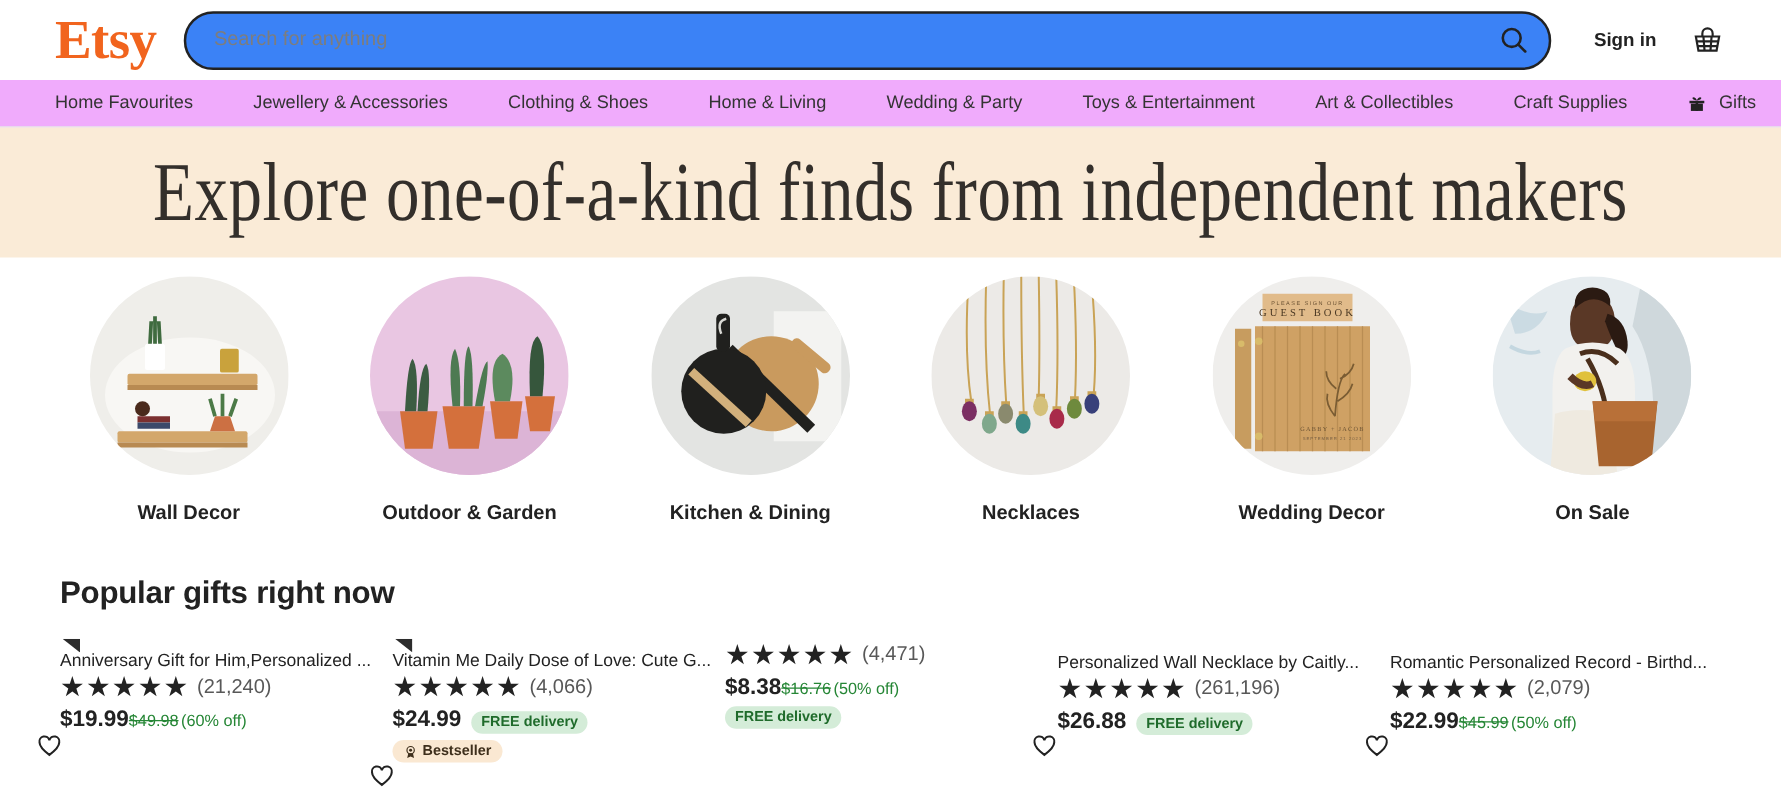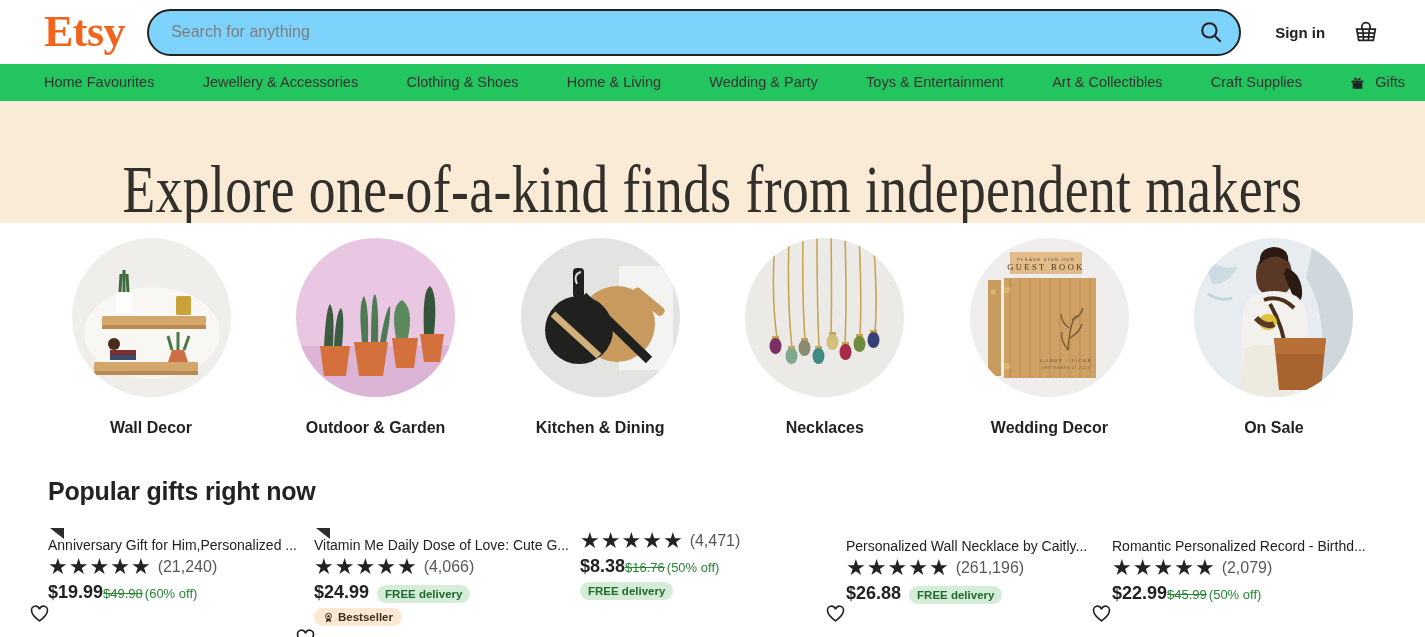--- a/index.html
+++ b/index.html
@@ -36,21 +36,21 @@
   .search-wrap {
     flex: 1;
     position: relative;
     max-width: 1094px;
   }
   .search-box {
     width: 100%;
     height: 47px;
     border: 2px solid #222222;
     border-radius: 24px;
-    background: #7dd3fc;
+    background: #3b82f6;
     padding: 0 60px 0 22px;
     font-family: "Liberation Sans", sans-serif;
     font-size: 16px;
     color: #222222;
     outline: none;
   }
   .search-box::placeholder { color: #7d7d7d; }
 
   .search-btn {
     position: absolute;
@@ -80,21 +80,21 @@
     background: transparent; border: none; cursor: pointer;
   }
 
   
   .nav {
     height: 38px;
     display: flex;
     align-items: center;
     padding: 0 20px 0 44px;
     border-bottom: 1px solid #e8e8e8;
-    background: #22c55e;
+    background: #f0abfc;
     text-align: center;
   }
   .nav-inner {
     display: flex;
     align-items: center;
     justify-content: space-between;
     width: 100%;
   }
   .nav-item {
     font-size: 14.5px;
@@ -105,24 +105,24 @@
   }
   .nav-item.gifts {
     display: flex;
     align-items: center;
     gap: 10px;
     font-weight: 400;
   }
 
   
   .banner {
-    height: 121px;
+    height: 104px;
     background: #FAEBD7;
     display: flex;
-    align-items: flex-end;
+    align-items: center;
     justify-content: center;
     overflow: hidden;
   }
   .banner-text {
     font-family: "Liberation Serif", serif;
     font-size: 67px;
     line-height: 1;
     color: #332F2B;
     white-space: nowrap;
     transform: scaleX(0.80);

